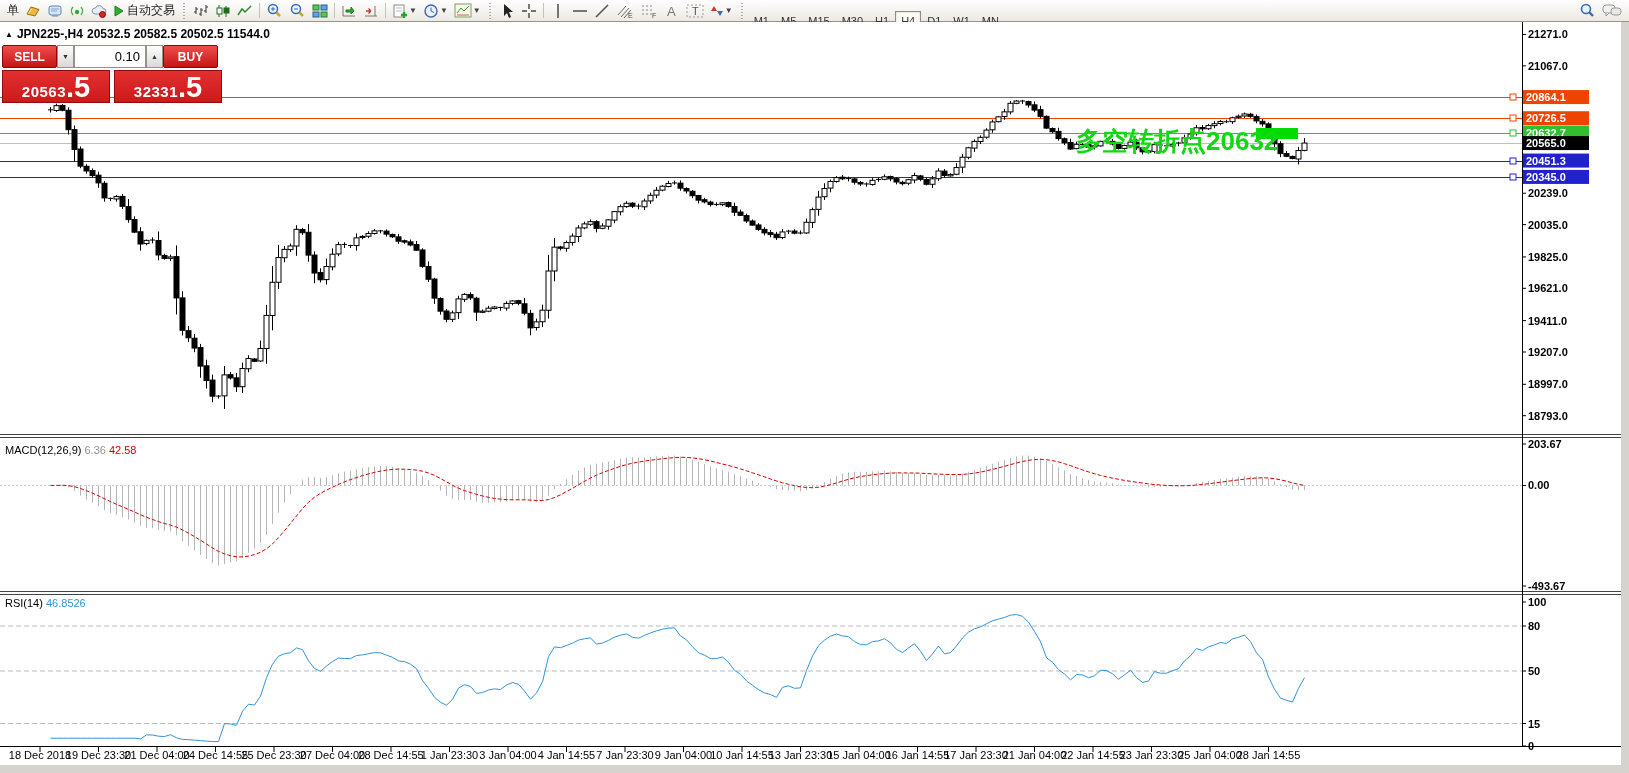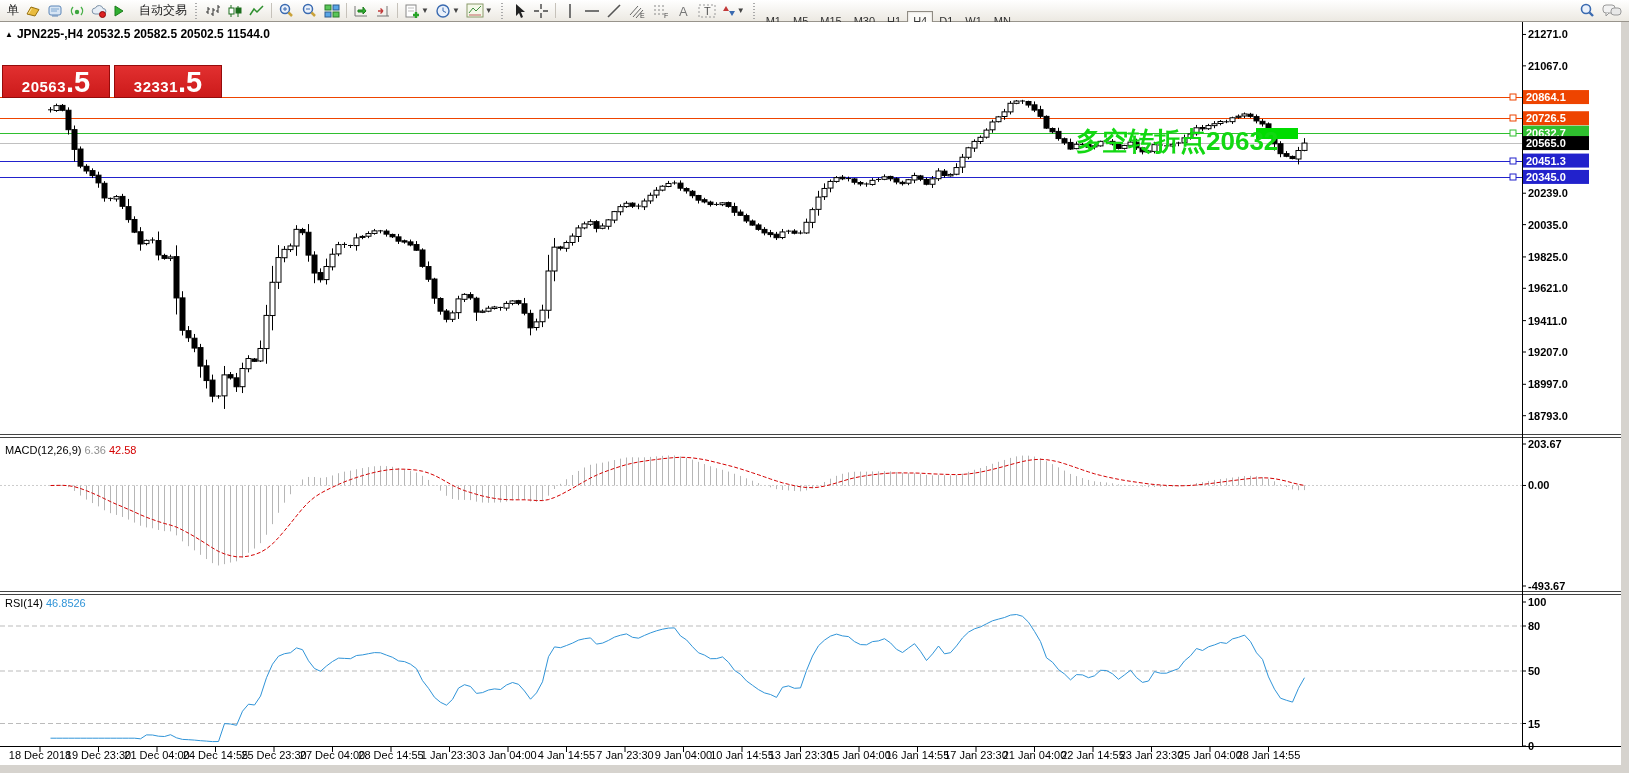--- a/index.html
+++ b/index.html
@@ -31,21 +31,21 @@
   
   #trade-panel{position:absolute;left:2px;top:23px;width:224px;z-index:6;}
   .tp-row1{display:flex;height:23px;}
   .tp-btn{background:linear-gradient(#ef4e4e,#c51414);color:#fff;border:1px solid #8d0606;
     font:bold 12px "Liberation Sans",sans-serif;width:55px;display:flex;align-items:center;
     justify-content:center;border-radius:2px;box-sizing:border-box;}
   .vol-dd,.vol-up{width:17px;background:linear-gradient(#fdfdfd,#d9d9d9);border:1px solid #979288;
     display:flex;align-items:center;justify-content:center;font-size:7px;color:#333;box-sizing:border-box;}
   .vol-field{width:72px;border:1px solid #979288;background:#fff;font:13px "Liberation Sans",sans-serif;
     text-align:right;padding:0 5px 0 0;box-sizing:border-box;}
-  .tp-row2{display:flex;gap:4px;margin-top:20px;}
+  .tp-row2{display:flex;gap:4px;margin-top:2px;}
   .px-box{width:108px;height:33px;background:linear-gradient(#e23030,#cc1a1a);border:1px solid #950b0b;
     color:#fff;display:flex;align-items:baseline;justify-content:center;box-sizing:border-box;padding-top:3px;}
   .px-int{font:bold 15px "Liberation Sans",sans-serif;letter-spacing:.5px;}
   .px-frac{font:bold 29px/26px "Liberation Sans",sans-serif;}
   svg text{font-family:"Liberation Sans",sans-serif;}
 </style>
 </head>
 <body>
 
 <div id="toolbar">
@@ -70,21 +70,21 @@
         <circle cx="8" cy="9" r="2.2" fill="#3da53d"></circle>
         <path d="M4 12 a6 6 0 0 1 0 -8 M12 4 a6 6 0 0 1 0 8" stroke="#49b049" fill="none" stroke-width="1.4"></path>
       </svg>
   </div>
   <div class="tb-btn">
     <svg width="17" height="16">
         <path d="M4 11 a3 3 0 0 1 0.4-6 a4 4 0 0 1 7.6 0.6 a2.7 2.7 0 0 1 0.4 5.4 Z" fill="#e7eef6" stroke="#7d92a8"></path>
         <circle cx="11.5" cy="11.5" r="3" fill="#dd2222" stroke="#8d0b0b"></circle>
       </svg>
   </div>
-  <div class="tb-btn" style="gap:15px">
+  <div class="tb-btn" style="gap:3px">
     <svg width="10" height="12">
         <path d="M1 1 L9 6 L1 11 Z" fill="#2faf2f" stroke="#1d7d1d"></path>
       </svg>
     <span>自动交易</span>
   </div>
 
   <div class="tb-grip"></div>
 
   <div class="tb-btn">
     <svg width="16" height="16">
@@ -1017,20 +1017,35 @@
       </g>
     </svg>
 
   <div id="chart-title">
     <span class="tri">▲</span>
     <span>JPN225-,H4</span>
     <span>20532.5 20582.5 20502.5 11544.0</span>
   </div>
 
   <div id="trade-panel">
+    <div class="tp-row1">
+      <div class="tp-btn">
+          <span>SELL</span>
+        </div>
+      <div class="vol-dd">
+          <span>▼</span>
+        </div>
+      <input class="vol-field" readonly="" value="0.10" style="">
+      <div class="vol-up">
+          <span>▲</span>
+        </div>
+      <div class="tp-btn">
+          <span>BUY</span>
+        </div>
+    </div>
     <div class="tp-row2">
       <div class="px-box">
         <span class="px-int">20563</span>
         <span class="px-frac">.5</span>
       </div>
       <div class="px-box">
         <span class="px-int">32331</span>
         <span class="px-frac">.5</span>
       </div>
     </div>

